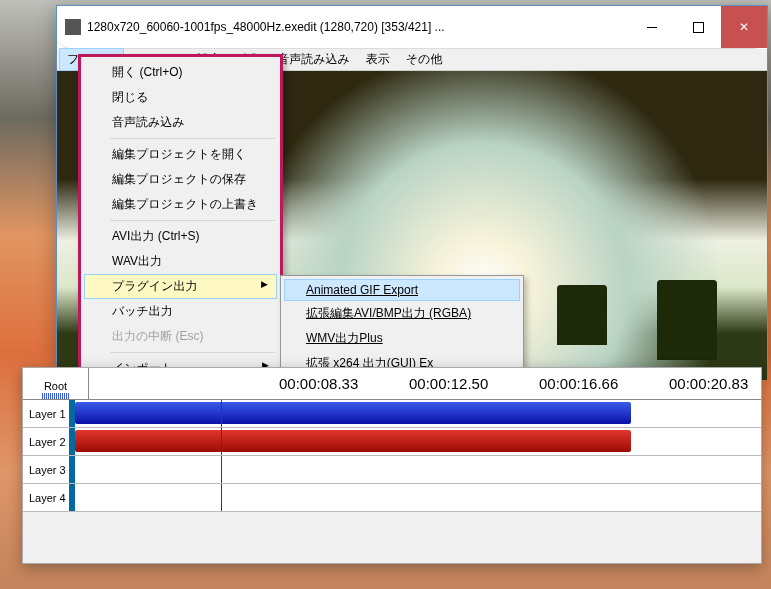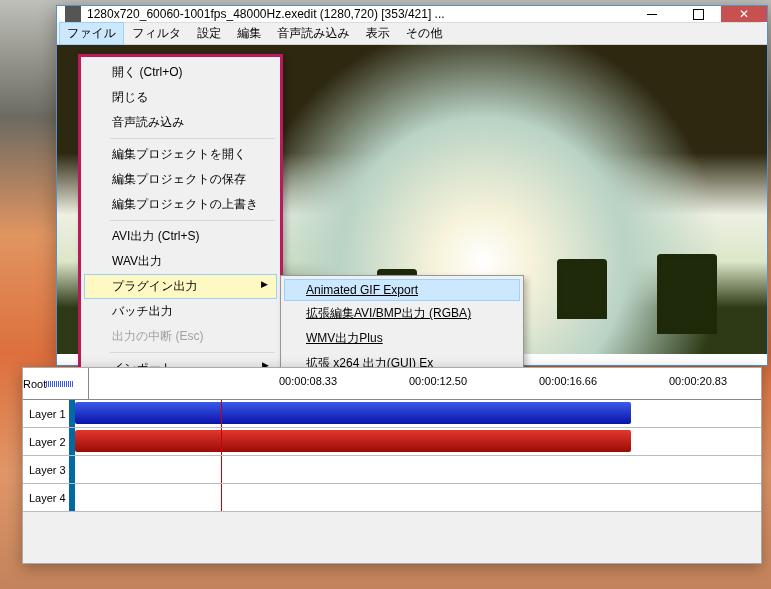--- a/index.html
+++ b/index.html
@@ -1,18 +1,18 @@
 <!DOCTYPE html>
 <html><head>
 <meta charset="utf-8">
 <style>
 * { margin:0; padding:0; box-sizing:border-box; font-family:'Meiryo UI','MS UI Gothic',sans-serif; }
 body { width:771px; height:589px; background:linear-gradient(180deg,#bfc0ba 0%,#6c6a60 20%,#e19561 40%,#dd6f3d 60%,#e09668 80%,#c3835c 100%); position:relative; overflow:hidden; }
 .mainwin { position:absolute; left:56px; top:5px; width:712px; height:361px; background:#fff; border:1px solid #5b8fc7; box-shadow:0 4px 18px rgba(0,0,0,.3); }
-.titlebar { height:17px; background:#fff; display:flex; align-items:center; border-bottom:1px solid #dcdcdc;border-radius:14px; }
+.titlebar { height:43px; background:#fff; display:flex; align-items:center; border-bottom:1px solid #dcdcdc;border-radius:14px; }
 .appicon { width:16px; height:16px; margin:0 6px 0 8px; background:#555; }
 .title { flex:1; font-size:12px; color:#000; white-space:nowrap; overflow:hidden; }
 .winbtns { display:flex; height:100%; }
 .winbtn { width:46px; display:flex; align-items:center; justify-content:center; font-size:11px; color:#000; }
 .winbtn.min::before{content:"";width:10px;height:1px;background:#000;}
 .winbtn.max::before{content:"";width:9px;height:9px;border:1px solid #000;}
 .winbtn.cls{background:#c75050;color:#fff;width:46px;}
 .winbtn.cls::before{content:"✕";font-size:12px;}
 .menubar{height:22px;background:#f0f0f0;border-bottom:1px solid #d0d0d0;display:flex;align-items:center;font-size:12px;padding-left:2px;}
 .menuitem{padding:3px 8px;cursor:default;}
@@ -26,22 +26,22 @@
 .ddrow.arrow::after{content:"▶";position:absolute;right:8px;top:4px;font-size:9px;}
 .ddrow.hl{background:#fef9c3;border:1px solid #99d1ff;padding:3px 27px 3px 27px;}
 .ddsep{height:1px;background:#d7d7d7;margin:3px 2px 3px 26px;}
 .submenu{position:absolute;left:280px;top:275px;width:244px;background:#f0f0f0;border:1px solid #979797;box-shadow:3px 3px 6px rgba(0,0,0,.25);padding:3px;text-decoration:underline;}
 .smrow{font-size:12px;padding:4px 22px;white-space:nowrap;}
 .smrow.hl{background:#cce8ff;border:1px solid #99d1ff;padding:3px 21px;}
 .timeline{position:absolute;left:22px;top:367px;width:740px;height:197px;background:#f0f0f0;border:1px solid #aaa;box-shadow:0 4px 14px rgba(0,0,0,.3);}
 .tltitle{height:26px;display:flex;align-items:center;justify-content:center;font-size:13px;background:#fff;border-bottom:1px solid #ccc;position:relative;}
 .tlclose{position:absolute;right:4px;top:4px;width:18px;height:18px;background:#ddd;display:flex;align-items:center;justify-content:center;font-size:11px;color:#555;}
 .tlhdr{height:32px;display:flex;border-bottom:1px solid #888;}
-.tllabel{width:66px;border-right:1px solid #888;background:#fff;display:flex;flex-direction:row;justify-content:flex-start;align-items:center;font-size:11px;}
-.tlruler{flex:1;position:relative;background:#fff;font-size:11px;}
+.tllabel{width:66px;border-right:1px solid #888;background:#fff;display:flex;flex-direction:column;justify-content:flex-end;align-items:center;font-size:11px;}
+.tlruler{flex:1;position:relative;background:#fff;font-size:15px;}
 .tltick{position:absolute;top:7px;}
 .tlrow{height:28px;display:flex;border-bottom:1px solid #bbb;}
 .tlrowlabel{width:52px;border-right:6px solid #0369a1;background:#fff;display:flex;align-items:center;padding-left:6px;font-size:11px;}
 .tltrack{flex:1;position:relative;background:#fff;}
 .clip{position:absolute;top:2px;height:22px;border-radius:2px;}
 .clip.blue{background:linear-gradient(180deg,#3a5be8,#0a12a9);}
 .clip.red{background:linear-gradient(180deg,#e2372f,#9b0b05);}
 .playhead{position:absolute;top:0;bottom:0;width:1px;background:#c00;left:146px;}
 .hashes{display:flex;gap:1px;margin-top:1px;}
 .hashes span{width:1px;height:6px;background:#3a5be8;}

